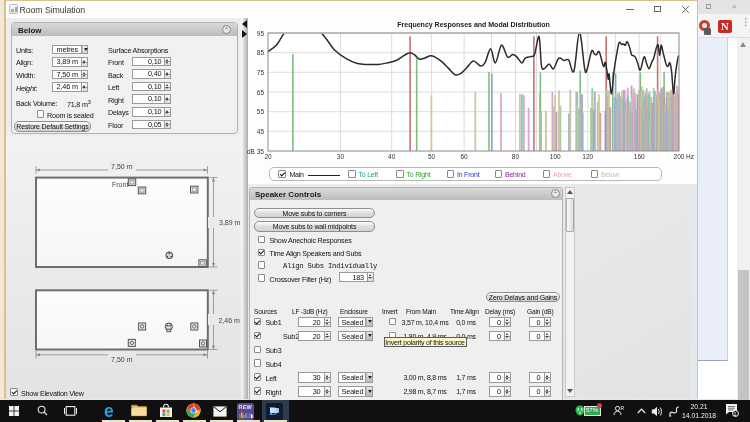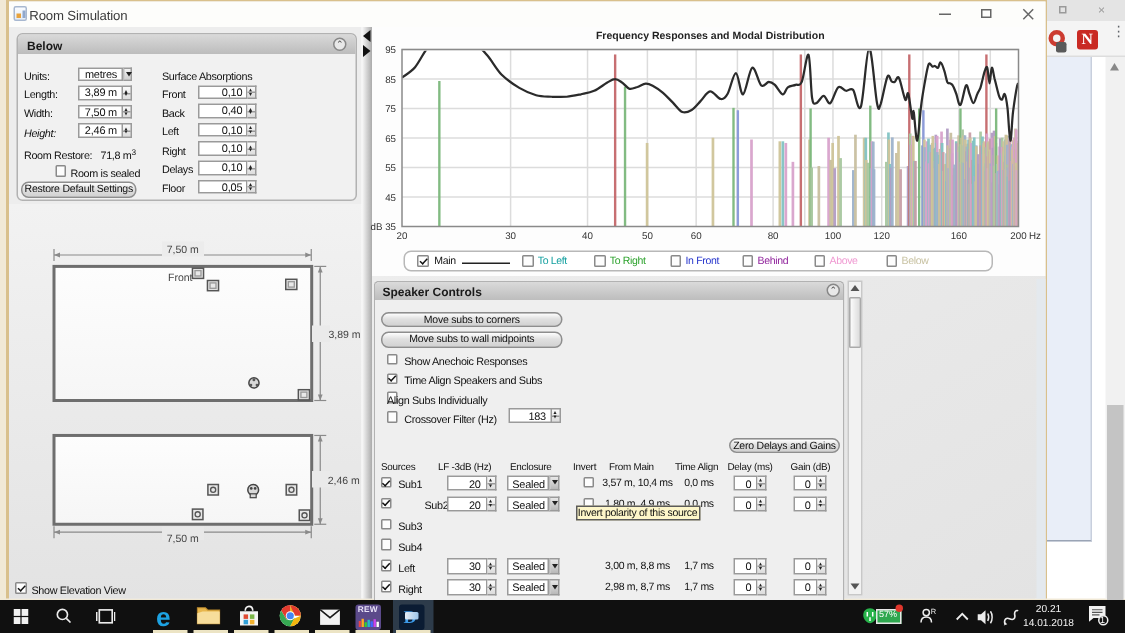--- a/index.html
+++ b/index.html
@@ -59,36 +59,36 @@
 <div class="abs" style="left:5.5px;top:136px;width:235.5px;height:263px;background:linear-gradient(#f2f2f2,#e3e3e3);"></div>
 
 <div class="panel" style="left:11px;top:22px;width:226.5px;height:111.5px;background:#f1f1f1;"></div>
 <div class="abs" style="left:12px;top:23px;width:224.5px;height:13px;background:linear-gradient(#d9d9d9,#bcbcbc);border-radius:3px 3px 0 0;"></div>
 <div class="abs" style="left:18px;top:25.5px;font-size:8px;font-weight:bold;color:#1a1a1a;">Below</div>
 <div class="collapse" style="left:222px;top:25px;">⌃</div>
 
 <div class="lbl" style="left:16px;top:45.9px;">Units:</div>
 <div class="field" style="left:52px;top:44.6px;width:29.5px;height:9.5px;line-height:8.8px;padding-right:2.5px;">metres</div>
 <div class="combo-arrow" style="left:81.5px;top:44.6px;height:9.5px;width:6.5px;"></div>
-<div class="lbl" style="left:16px;top:58.3px;">Length:</div>
+<div class="lbl" style="left:16px;top:58.3px;">Align:</div>
 <div class="field" style="left:52px;top:57.0px;width:29.5px;height:9.5px;line-height:8.8px;padding-right:2.5px;">3,89 m</div>
 <div class="spin" style="left:81.5px;top:57.0px;height:9.5px;width:6px;">
     <i></i>
   </div>
 <div class="lbl" style="left:16px;top:70.89999999999999px;">Width:</div>
 <div class="field" style="left:52px;top:69.6px;width:29.5px;height:9.5px;line-height:8.8px;padding-right:2.5px;">7,50 m</div>
 <div class="spin" style="left:81.5px;top:69.6px;height:9.5px;width:6px;">
     <i></i>
   </div>
 <div class="lbl" style="left:16px;top:83.5px;font-style:italic;">Height:</div>
 <div class="field" style="left:52px;top:82.2px;width:29.5px;height:9.5px;line-height:8.8px;padding-right:2.5px;">2,46 m</div>
 <div class="spin" style="left:81.5px;top:82.2px;height:9.5px;width:6px;">
     <i></i>
   </div>
-<div class="lbl" style="left:16px;top:98.5px;">Room Restore:</div>
+<div class="lbl" style="left:16px;top:98.5px;">Back Volume:</div>
 <div class="lbl" style="left:67px;top:98.5px;">71,8 m<span style="font-size:5.5px;vertical-align:2.5px;">3</span></div>
 <div class="cb" style="left:36.5px;top:110px;"></div>
 <div class="lbl" style="left:47px;top:110.5px;">Room is sealed</div>
 <div class="btn" style="left:14px;top:120.5px;width:77px;height:11px;line-height:10px;">Restore Default Settings</div>
 <div class="lbl" style="left:108px;top:45.9px;">Surface Absorptions</div>
 <div class="lbl" style="left:108px;top:57.9px;">Front</div>
 <div class="field" style="left:132px;top:56.6px;width:33px;height:9.5px;line-height:8.8px;padding-right:2.5px;">0,10</div>
 <div class="spin" style="left:165px;top:56.6px;height:9.5px;width:6px;">
     <i></i>
   </div>
@@ -543,21 +543,21 @@
 <div class="abs" style="left:249.5px;top:187.5px;width:312px;height:12.5px;background:linear-gradient(#dadada,#bdbdbd);border-radius:3px 3px 0 0;"></div>
 <div class="abs" style="left:255px;top:189.5px;font-size:8px;font-weight:bold;color:#1a1a1a;">Speaker Controls</div>
 <div class="collapse" style="left:551px;top:188.5px;">⌃</div>
 <div class="btn" style="left:254px;top:207.5px;width:121px;height:10.5px;line-height:9.5px;">Move subs to corners</div>
 <div class="btn" style="left:254px;top:221px;width:121px;height:10.5px;line-height:9.5px;">Move subs to wall midpoints</div>
 <div class="cb" style="left:257.5px;top:235.8px;"></div>
 <div class="lbl" style="left:269.5px;top:236.3px;">Show Anechoic Responses</div>
 <div class="cb on" style="left:257.5px;top:248.6px;"></div>
 <div class="lbl" style="left:269.5px;top:249.1px;">Time Align Speakers and Subs</div>
 <div class="cb" style="left:257.5px;top:261.4px;"></div>
-<div class="lbl" style="left:258px;top:261.9px;">Align Subs Individually</div>
+<div class="lbl" style="left:283px;top:261.9px;font-family:Liberation Mono, monospace;">Align Subs Individually</div>
 <div class="cb" style="left:257.5px;top:274.2px;"></div>
 <div class="lbl" style="left:269.5px;top:274.7px;">Crossover Filter (Hz)</div>
 <div class="field" style="left:339px;top:271.5px;width:29px;height:10px;line-height:9px;padding-right:3px;">183</div>
 <div class="spin" style="left:368px;top:271.5px;height:10px;">
     <i></i>
   </div>
 <div class="btn" style="left:486px;top:291.5px;width:74px;height:10.5px;line-height:9.5px;">Zero Delays and Gains</div>
 
 <div class="th" style="left:254px;top:308px;">Sources</div>
 <div class="th" style="left:292px;top:308px;">LF -3dB (Hz)</div>

